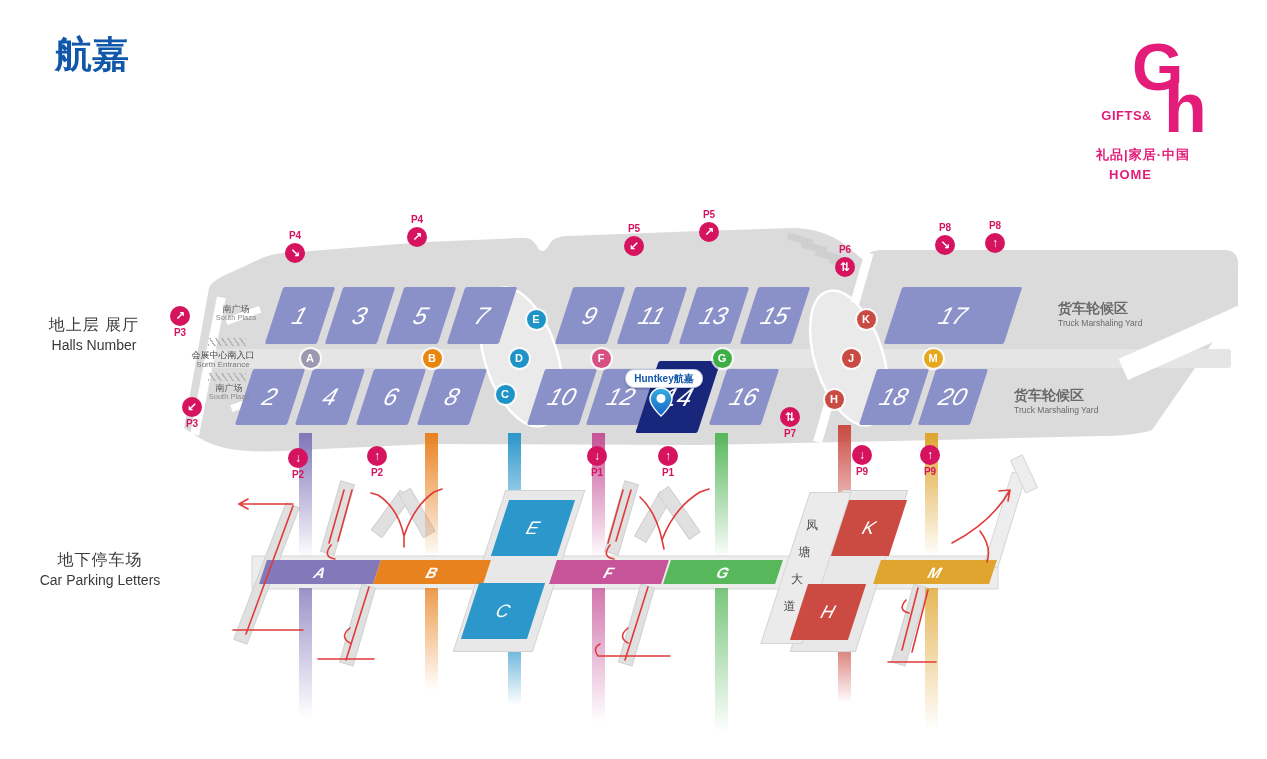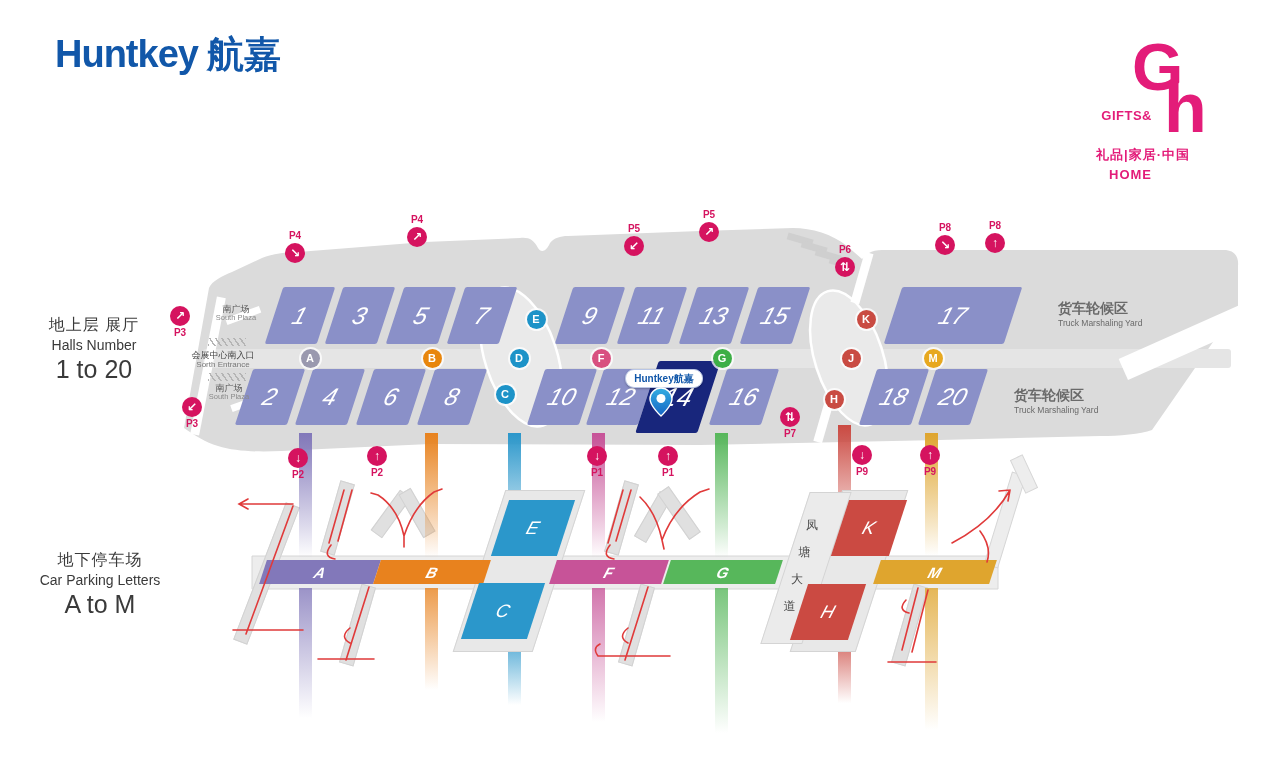--- a/index.html
+++ b/index.html
@@ -98,44 +98,41 @@
 <div class="pstrip" style="left:350px;top:584px;width:13px;height:80px;transform:rotate(16deg);"></div>
 <div class="pstrip" style="left:384px;top:489px;width:12px;height:48px;transform:rotate(36deg);"></div>
 <div class="pstrip" style="left:410px;top:488px;width:12px;height:48px;transform:rotate(-30deg);"></div>
 <div class="pstrip" style="left:614px;top:481px;width:13px;height:72px;transform:rotate(16deg);"></div>
 <div class="pstrip" style="left:629px;top:584px;width:13px;height:80px;transform:rotate(16deg);"></div>
 <div class="pstrip" style="left:646px;top:491px;width:12px;height:50px;transform:rotate(30deg);"></div>
 <div class="pstrip" style="left:672px;top:485px;width:12px;height:54px;transform:rotate(-35deg);"></div>
 <div class="pstrip" style="left:902px;top:584px;width:13px;height:80px;transform:rotate(16deg);"></div>
 
 <div class="abs huntkey-logo">
-  <span class="en">Huntkey</span>
   <span class="zh">航嘉</span>
 </div>
 <div class="abs gh-block">
   <svg class="gh-mono" width="92" height="112">
     <text x="-2" y="62" font-size="66" font-weight="bold" fill="#E31C79">G</text>
     <text x="30" y="104" font-size="70" font-weight="bold" fill="#E31C79">h</text>
   </svg>
   <div class="gh-text">
     <div class="l1">GIFTS&amp;</div>
     <div class="l2">HOME</div>
   </div>
   <div class="gh-tag">礼品|家居·中国</div>
 </div>
 
 <div class="abs legend" id="legend-halls">
   <div class="zh">地上层 展厅</div>
   <div class="en">Halls Number</div>
-  <div class="rg">1 to 20</div>
 </div>
 <div class="abs legend" id="legend-parking">
   <div class="zh">地下停车场</div>
   <div class="en">Car Parking Letters</div>
-  <div class="rg">A to M</div>
 </div>
 
 <div class="maplbl" style="left:205px;top:304px;width:62px;">
   <div class="zh">南广场</div>
   <div class="en">South Plaza</div>
 </div>
 <div class="maplbl" style="left:185px;top:350px;width:76px;">
   <div class="zh" style="color:#444;">会展中心南入口</div>
   <div class="en" style="font-size:8px;color:#777;">Sorth Entrance</div>
 </div>

